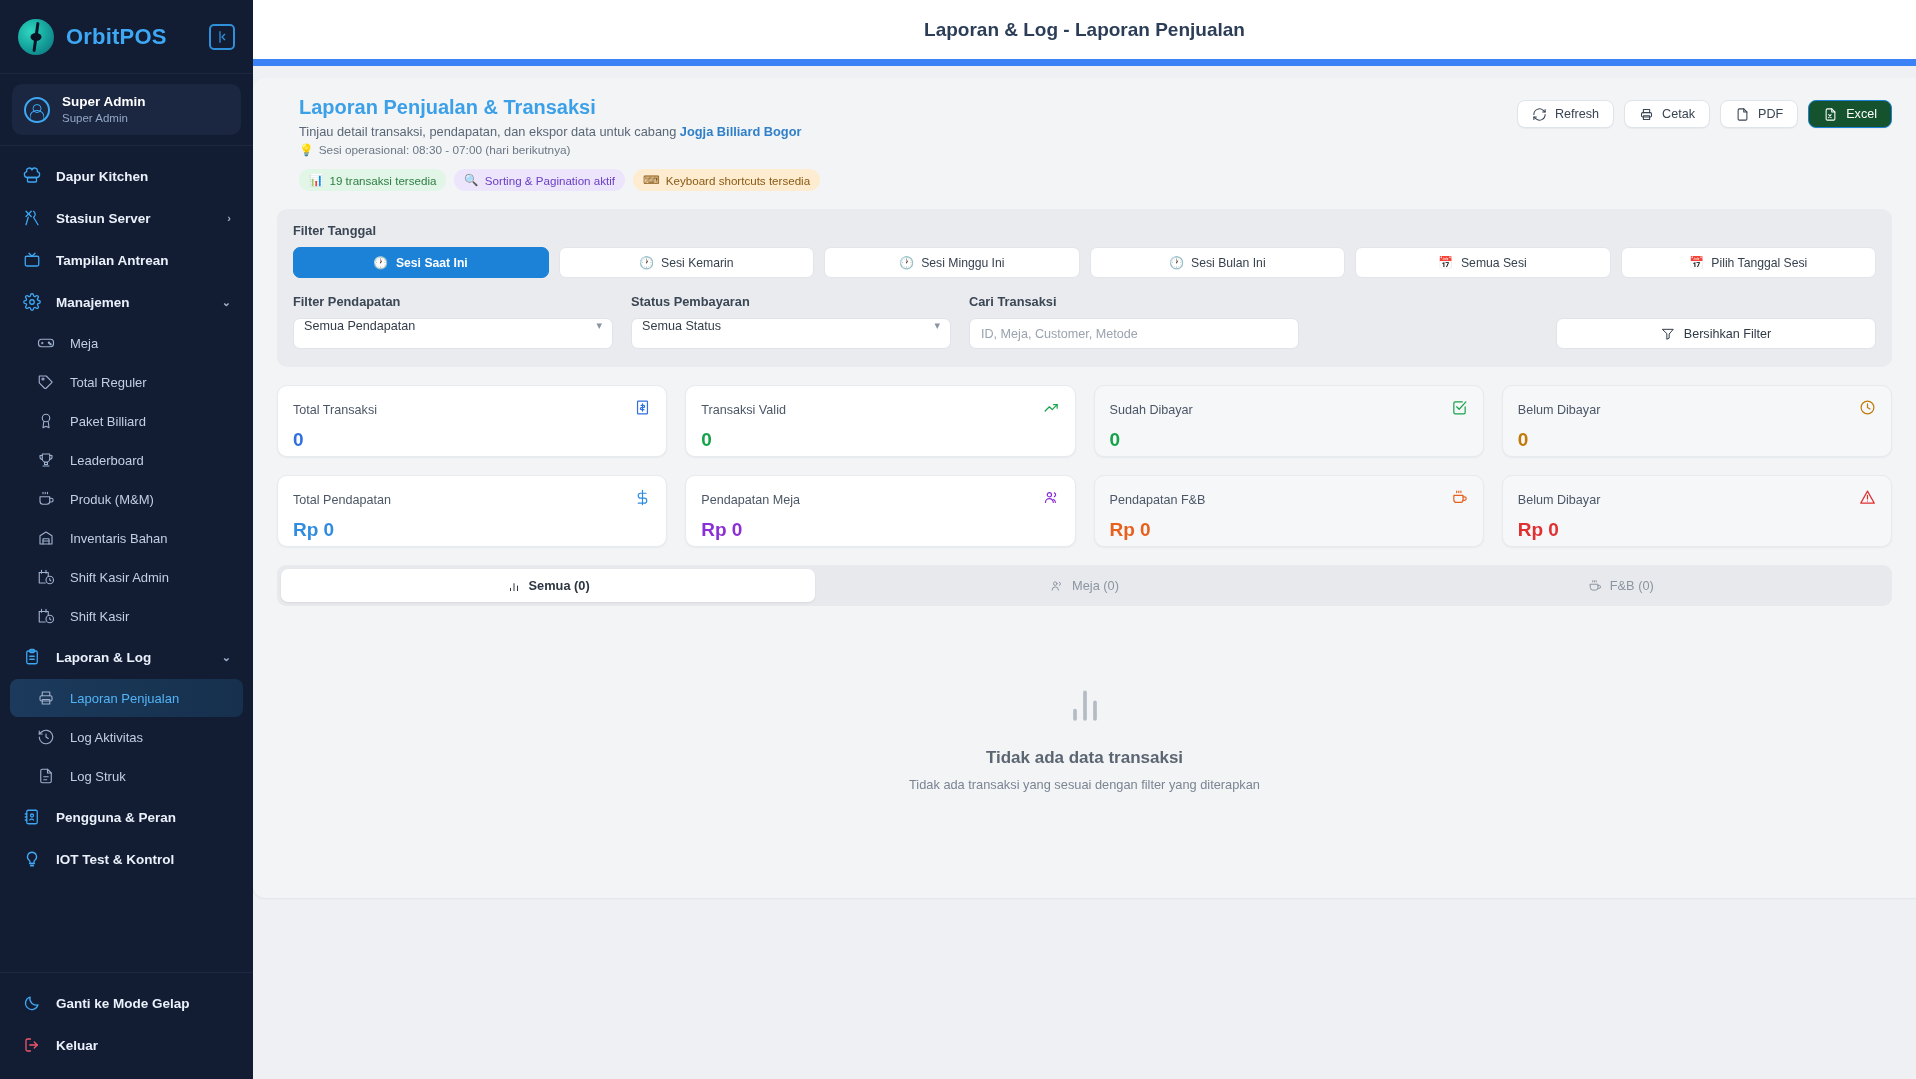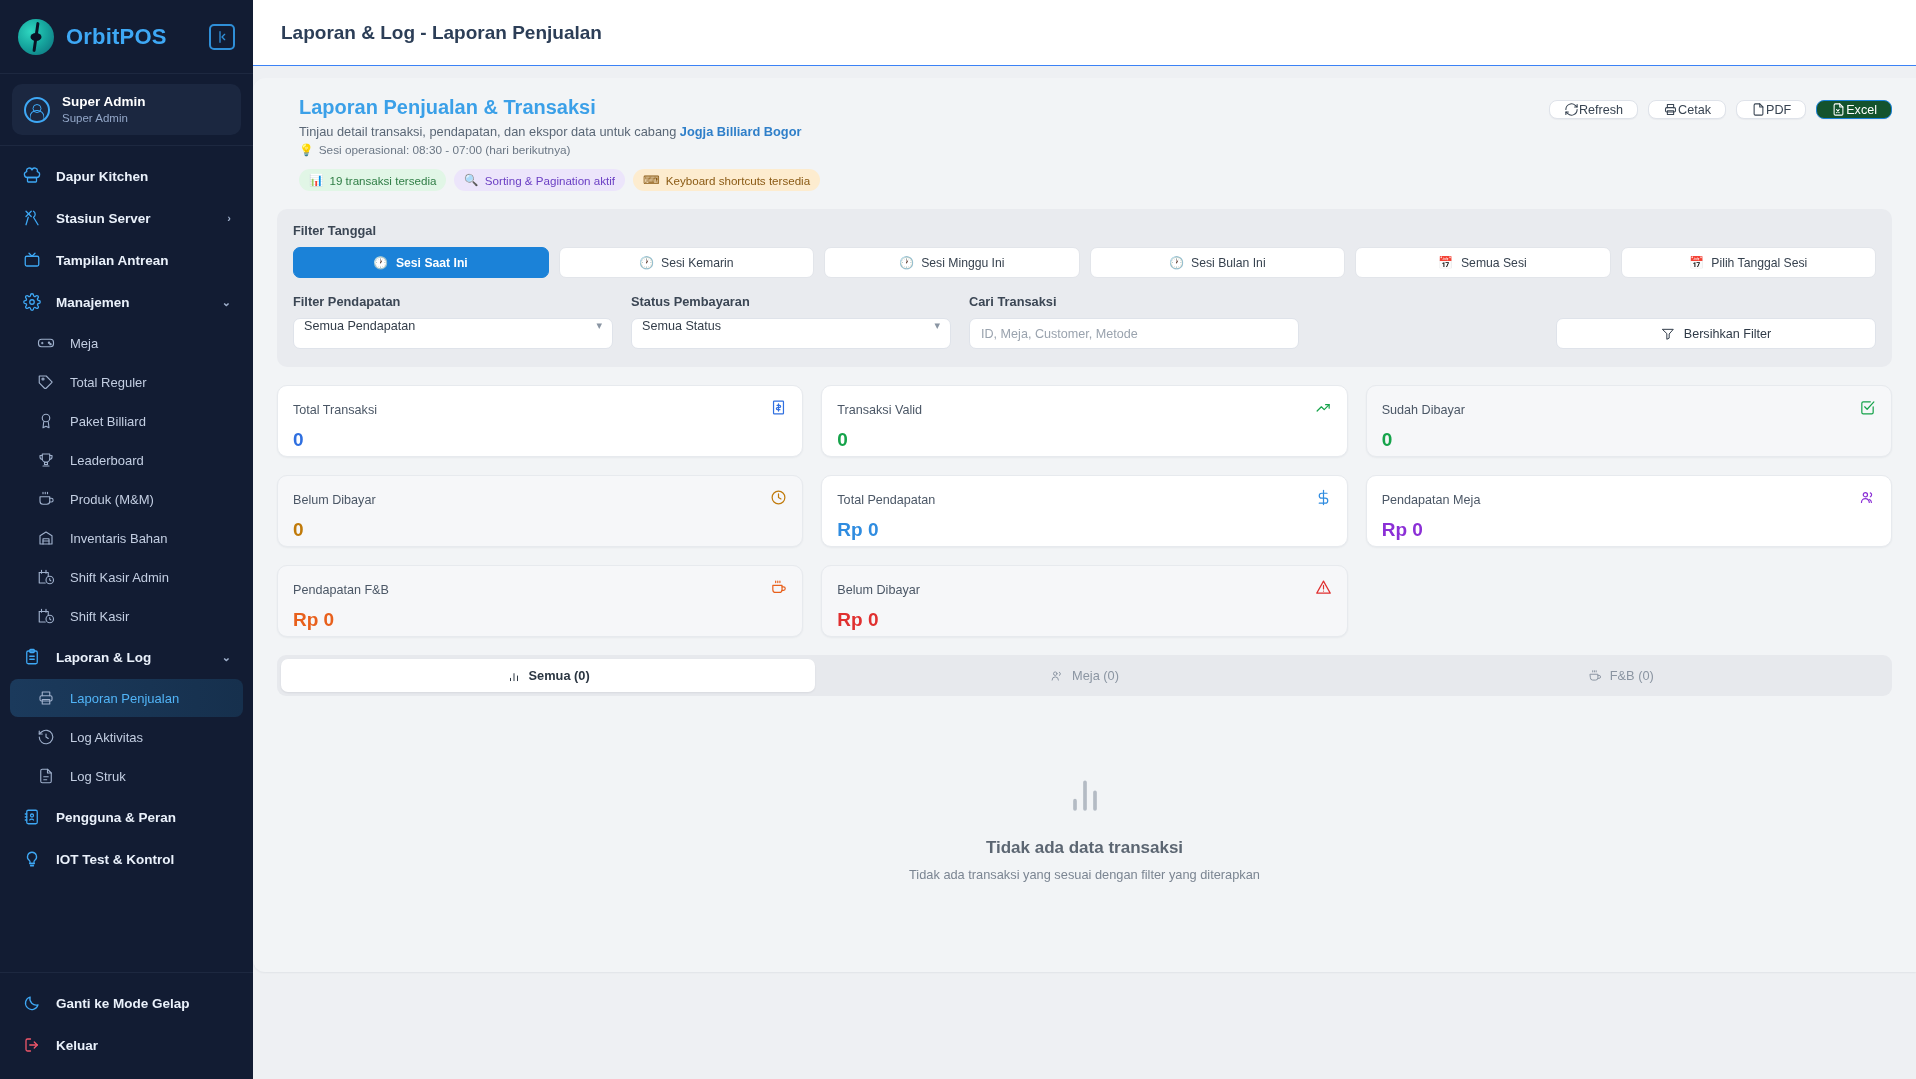--- a/index.html
+++ b/index.html
@@ -91,21 +91,21 @@
   .sidebar-bottom {
     position: absolute; left: 0; right: 0; bottom: 0;
     border-top: 1px solid #1d2840; background: #121c33;
     padding: 8px 0 12px 0;
   }
 
   
   .main { flex: 1; height: 1079px; background: #eef0f3; display: flex; flex-direction: column; overflow:hidden;}
   .topbar {
     height: 66px; background: #ffffff; display: flex; align-items: center;
-    padding: 0 28px; border-bottom: 1px solid #3b82f6; flex: 0 0 66px;
+    padding: 0 28px; border-bottom: 7px solid #3b82f6; flex: 0 0 66px; justify-content: center;
   }
   .topbar-title { font-size: 19px; font-weight: bold; color: #2c3e57; }
 
   .content-area { padding: 12px 0 0 0; flex: 1; overflow: hidden; }
   .page-card {
     background: #f2f4f6;
     margin: 0 0 0 0;
     border-radius: 12px 0 0 12px;
     min-height: 820px;
     padding: 18px 24px 30px 24px;
@@ -123,22 +123,22 @@
   .badge {
     font-size: 11.6px; padding: 4px 10px; border-radius: 12px;
     display: flex; align-items: center; gap: 6px; white-space: nowrap;
   }
   .badge.green { background: #e1f6e6; color: #2f7d45; }
   .badge.purple { background: #ece5fb; color: #6b3fc4; }
   .badge.orange { background: #fdeccf; color: #8a5a14; }
 
   .page-actions { margin-left: auto; display: flex; gap: 10px; padding-top: 4px; }
   .btn {
-    height: 19px; border-radius: 8px; background: #ffffff; border: 1px solid #dfe3ea;
-    display: flex; align-items: center; gap: 0; padding: 0 14px;
+    height: 28px; border-radius: 8px; background: #ffffff; border: 1px solid #dfe3ea;
+    display: flex; align-items: center; gap: 8px; padding: 0 14px;
     font-size: 12.6px; color: #384452; cursor: pointer;
     box-shadow: 0 1px 1px rgba(20,30,50,.04);
   }
   .btn.primary { background: #14532d; border-color:#1b82d8; color: #ffffff; text-align: center; }
   .btn svg { width: 15px; height: 15px; fill:none; stroke: currentColor; stroke-width:1.7; stroke-linecap:round; stroke-linejoin:round; }
 
   
   .filter-panel {
     margin-top: 18px; background: #e9ebef; border-radius: 10px;
     padding: 14px 16px 18px 16px;
@@ -168,21 +168,21 @@
     height: 31px; background: #ffffff; border: 1px solid #dfe3ea; border-radius: 7px;
     display: flex; align-items: center; padding: 0 11px; font-size: 12.6px; color: #9aa3ae;
   }
   .clearbtn {
     height: 31px; background: #ffffff; border: 1px solid #dfe3ea; border-radius: 7px;
     display: flex; align-items: center; justify-content: center; gap: 9px;
     font-size: 12.6px; color: #2f3a47; cursor: pointer;
   }
 
   
-  .stats { display: grid; grid-template-columns: repeat(3,1fr); gap: 18px; margin-top: 18px; }
+  .stats { display: grid; grid-template-columns: repeat(4,1fr); gap: 18px; margin-top: 18px; }
   .stat {
     background: #ffffff; border: 1px solid #e7eaee; border-radius: 10px;
     padding: 13px 15px 15px 15px; height: 72px;
     box-shadow: 0 1px 2px rgba(20,30,50,.05);
   }
   .stat.muted { background: #f6f7f9; }
   .stat-top { display: flex; align-items: center; }
   .stat-label { font-size: 12.6px; color: #4b5766; }
   .stat-icon { margin-left: auto; }
   .stat-icon svg { width: 17px; height: 17px; fill: none; stroke-width: 1.7; stroke-linecap: round; stroke-linejoin: round; }

